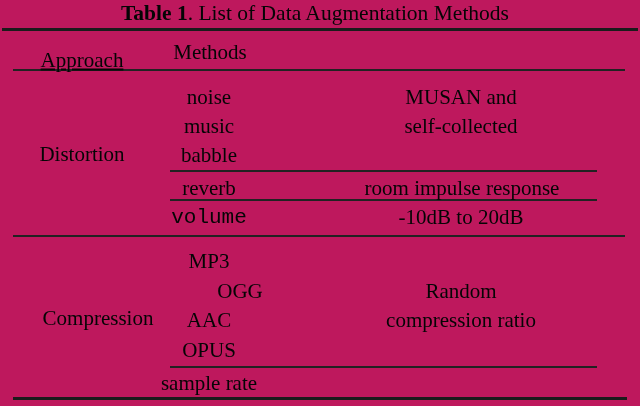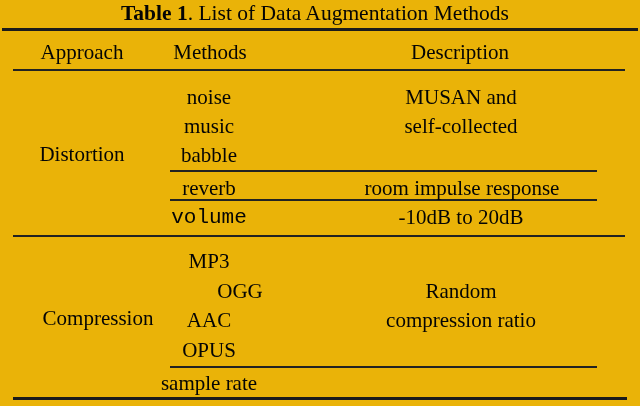--- a/index.html
+++ b/index.html
@@ -1,20 +1,20 @@
 <!DOCTYPE html>
 <html><head>
 <meta charset="utf-8">
 <style>
   html, body { margin: 0; padding: 0; background: #ffffff; }
   .page {
     position: relative;
     width: 640px;
     height: 406px;
-    background: #eab308;
+    background: #be185d;
     font-family: "Liberation Serif", "DejaVu Serif", serif;
     color: #050505;
     overflow: hidden;
   }
   .cell {
     position: absolute;
     transform: translate(-50%, -50%);
     white-space: nowrap;
     font-size: 21px;
     line-height: 1;
@@ -37,23 +37,22 @@
   </div>
 
   <div class="rule" style="left:2px;   top:28px;  width:636px; height:3px;"></div>
   <div class="rule thin" style="left:13px;  top:69px;  width:612px; height:2px;"></div>
   <div class="rule thin" style="left:170px; top:170px; width:427px; height:2px;"></div>
   <div class="rule thin" style="left:170px; top:199px; width:427px; height:2px;"></div>
   <div class="rule thin" style="left:13px;  top:235px; width:612px; height:2px;"></div>
   <div class="rule thin" style="left:170px; top:366px; width:427px; height:2px;"></div>
   <div class="rule" style="left:13px;  top:397px; width:614px; height:3px;"></div>
 
-  <div class="cell" style="left:82px;  top:52px;">Approach</div>
+  <div class="cell" style="left:82px;  top:60px;text-decoration:underline;">Approach</div>
   <div class="cell" style="left:210px; top:52px;">Methods</div>
-  <div class="cell" style="left:460px; top:52px;">Description</div>
 
   <div class="cell" style="left:82px;  top:154px;">Distortion</div>
 
   <div class="cell" style="left:209px; top:97px;">noise</div>
   <div class="cell" style="left:209px; top:126px;">music</div>
   <div class="cell" style="left:209px; top:155px;">babble</div>
 
   <div class="cell" style="left:461px; top:97px;">MUSAN and</div>
   <div class="cell" style="left:461px; top:126px;">self-collected</div>
 

